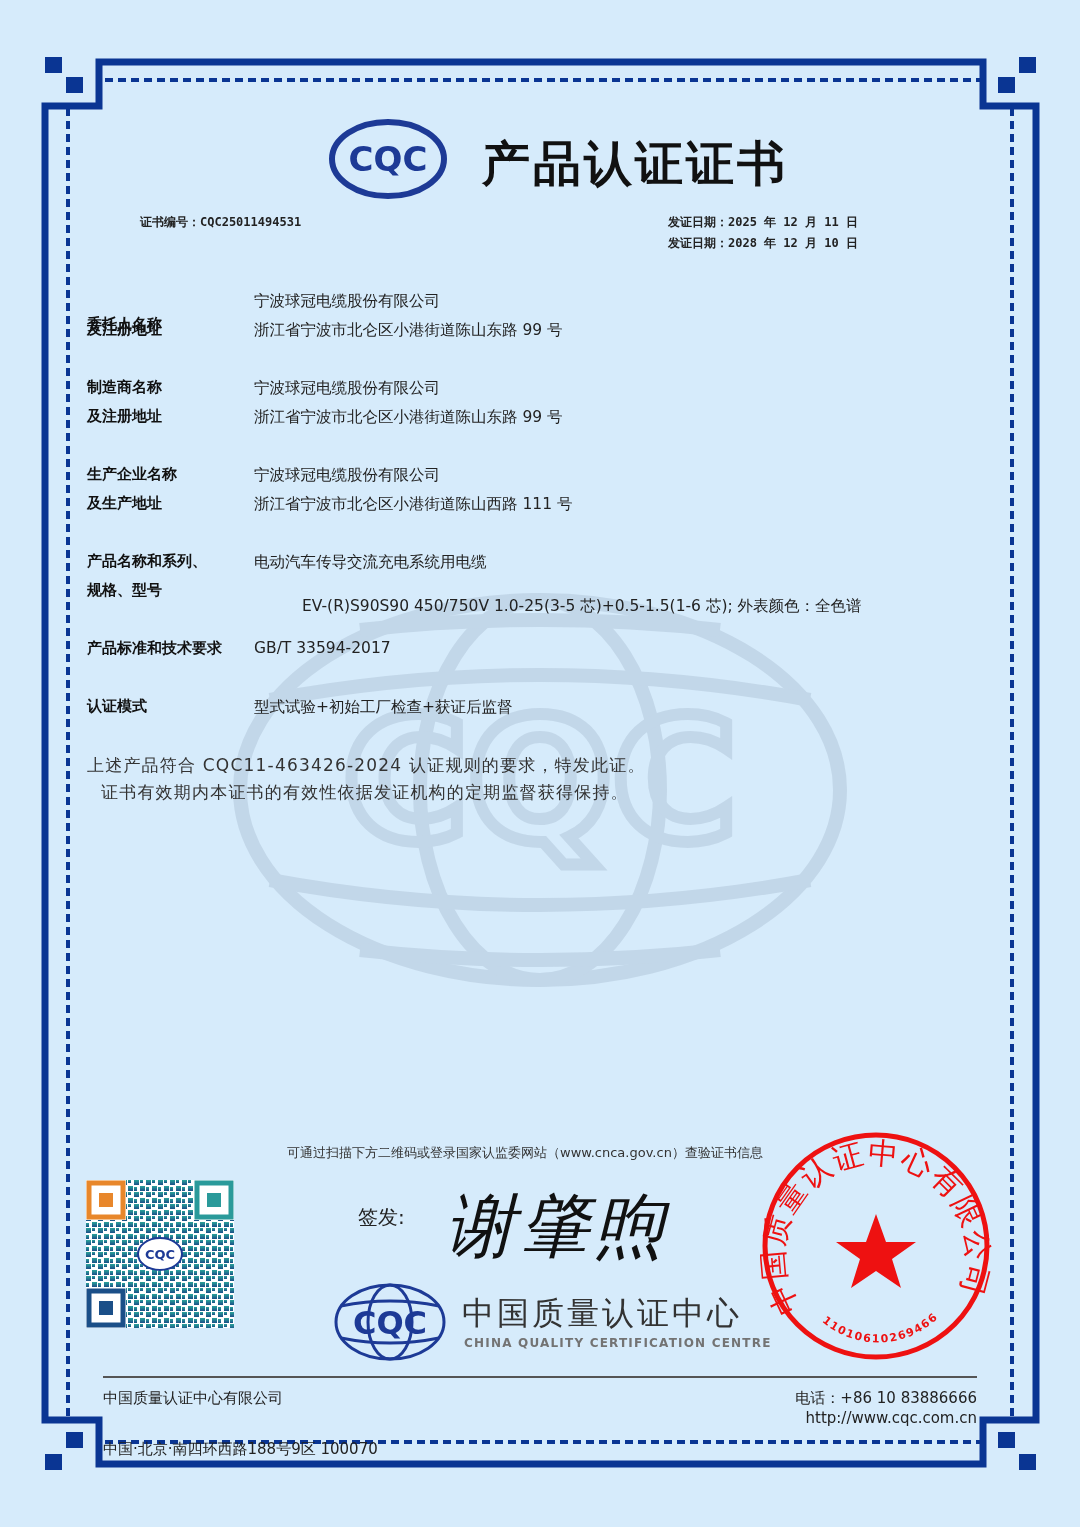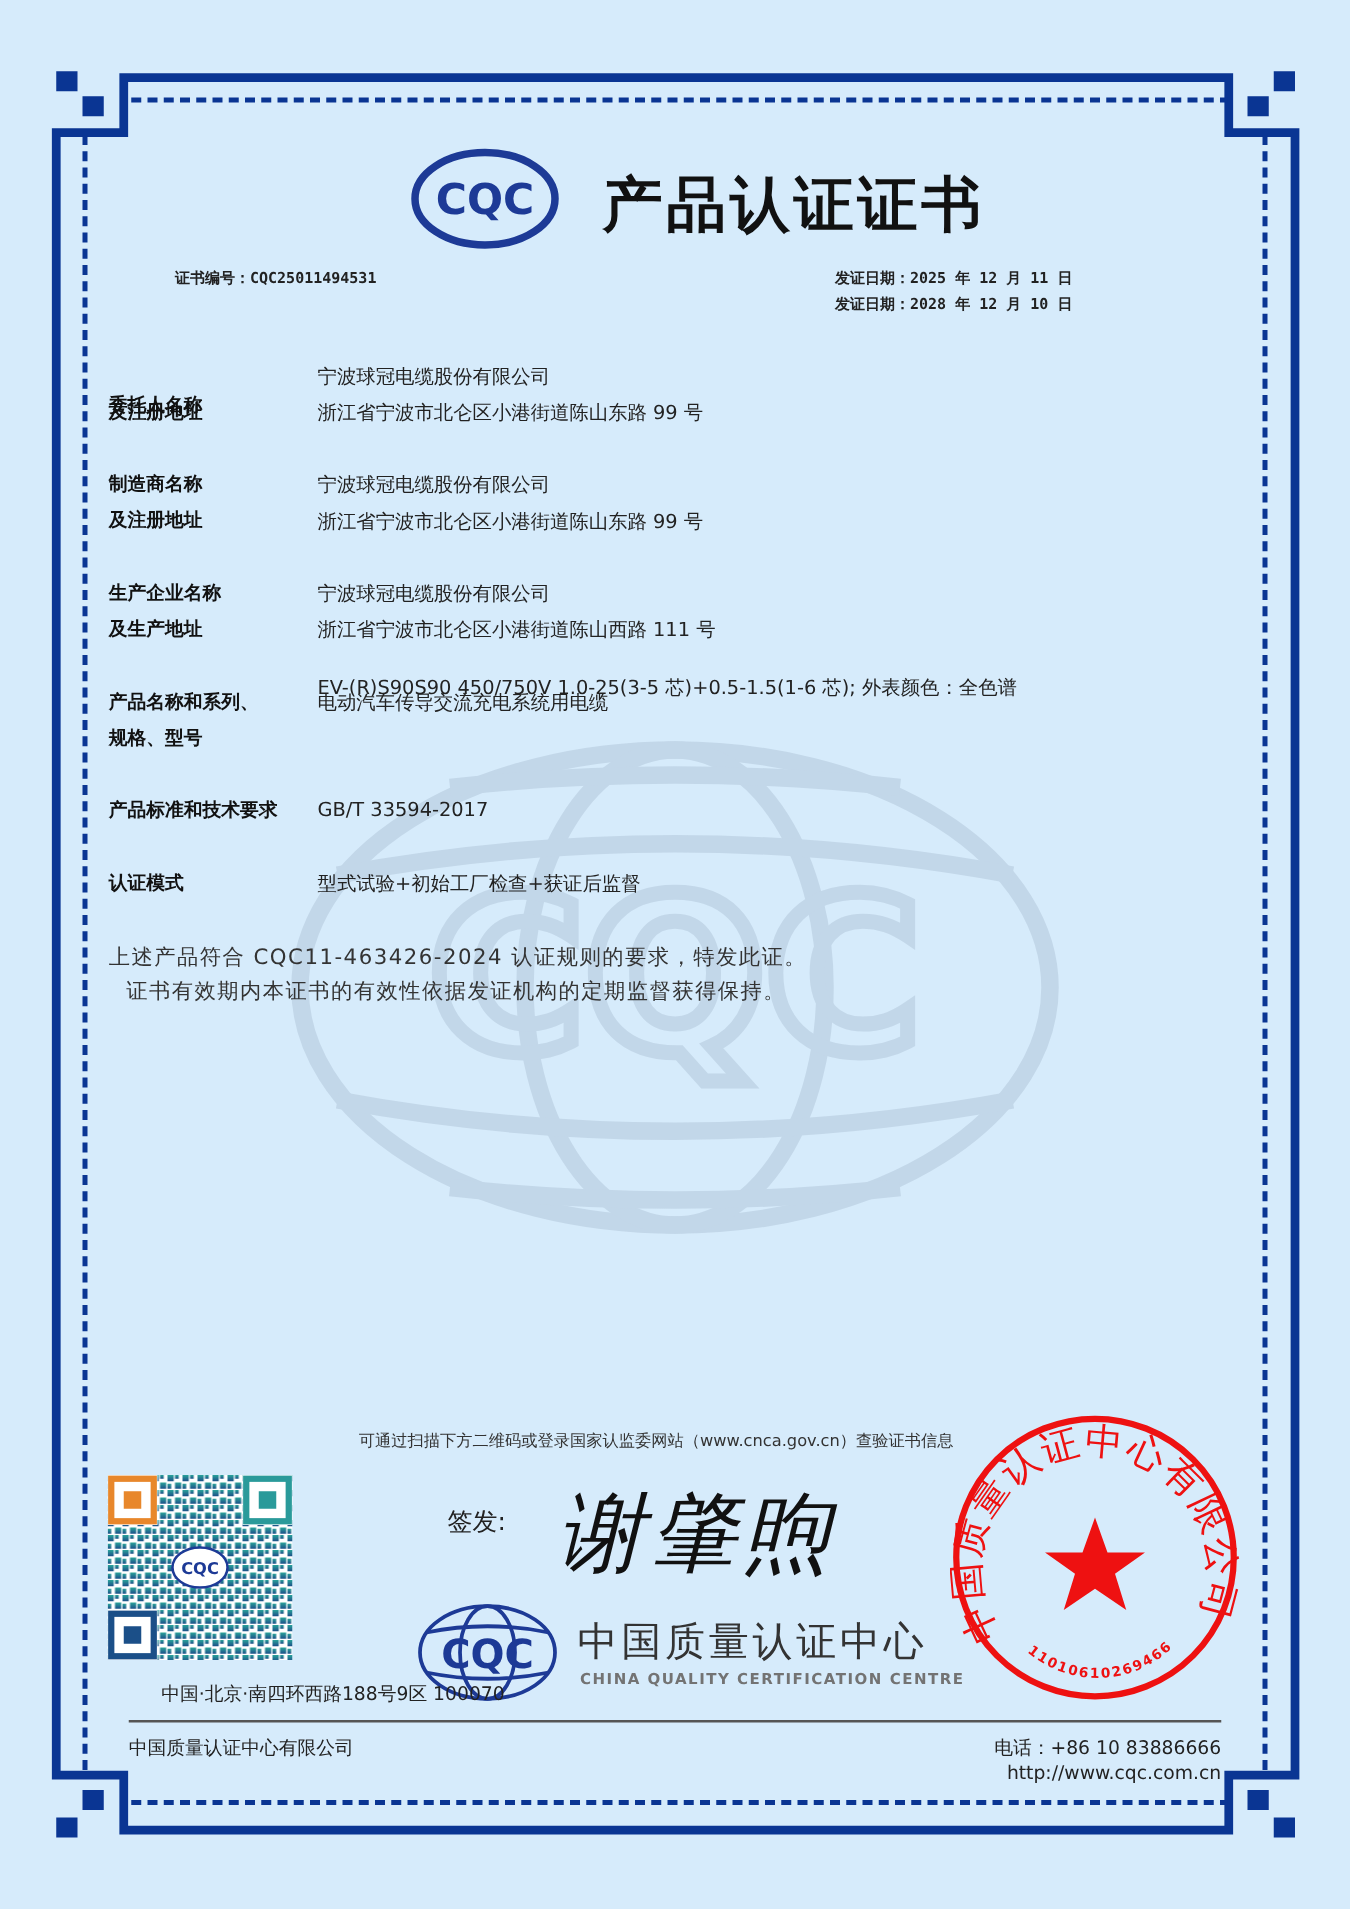--- a/index.html
+++ b/index.html
@@ -83,21 +83,21 @@
 <div class="abs value" style="top:407px;">浙江省宁波市北仑区小港街道陈山东路 99 号</div>
 
 <div class="abs label" style="top:465px;">生产企业名称</div>
 <div class="abs label" style="top:494px;">及生产地址</div>
 <div class="abs value" style="top:465px;">宁波球冠电缆股份有限公司</div>
 <div class="abs value" style="top:494px;">浙江省宁波市北仑区小港街道陈山西路 111 号</div>
 
 <div class="abs label" style="top:552px;">产品名称和系列、</div>
 <div class="abs label" style="top:581px;">规格、型号</div>
 <div class="abs value" style="top:552px;">电动汽车传导交流充电系统用电缆</div>
-<div class="abs value" style="top:540px;">EV-(R)S90S90 450/750V 1.0-25(3-5 芯)+0.5-1.5(1-6  芯); 外表颜色：全色谱</div>
+<div class="abs value" style="top:596px;margin-left:48px;">EV-(R)S90S90 450/750V 1.0-25(3-5 芯)+0.5-1.5(1-6  芯); 外表颜色：全色谱</div>
 
 <div class="abs label" style="top:639px;">产品标准和技术要求</div>
 <div class="abs value" style="top:639px;">GB/T 33594-2017</div>
 
 <div class="abs label" style="top:697px;">认证模式</div>
 <div class="abs value" style="top:697px;">型式试验+初始工厂检查+获证后监督</div>
 
 <div class="abs stmt" style="top:754px;">上述产品符合 CQC11-463426-2024 认证规则的要求，特发此证。</div>
 <div class="abs stmt" style="top:781px;margin-left:14px;">证书有效期内本证书的有效性依据发证机构的定期监督获得保持。</div>
 
@@ -156,15 +156,15 @@
     <textPath href="#sealArc" startOffset="0">中国质量认证中心有限公司</textPath>
   </text>
   <text font-family="DejaVu Sans, sans-serif" font-size="11" font-weight="bold" fill="#ee1111" letter-spacing="1.5">
     <textPath href="#numArc" startOffset="8">11010610269466</textPath>
   </text>
   <polygon points="116,84 126,112 156,112 132,129 141,158 116,141 91,158 100,129 76,112 106,112" fill="#ee1111"></polygon>
 </svg>
 
 <div class="abs hr"></div>
 <div class="abs foot" style="left:103px; top:1389px;">中国质量认证中心有限公司</div>
-<div class="abs foot" style="left:103px; top:1346px;margin-left:26px;">中国·北京·南四环西路188号9区  100070</div>
+<div class="abs foot" style="left:103px; top:1440px;">中国·北京·南四环西路188号9区  100070</div>
 <div class="abs foot" style="right:103px; top:1389px; text-align:right;">电话：+86 10 83886666</div>
 <div class="abs foot" style="right:103px; top:1409px; ">http://www.cqc.com.cn</div>
 
 </body></html>

